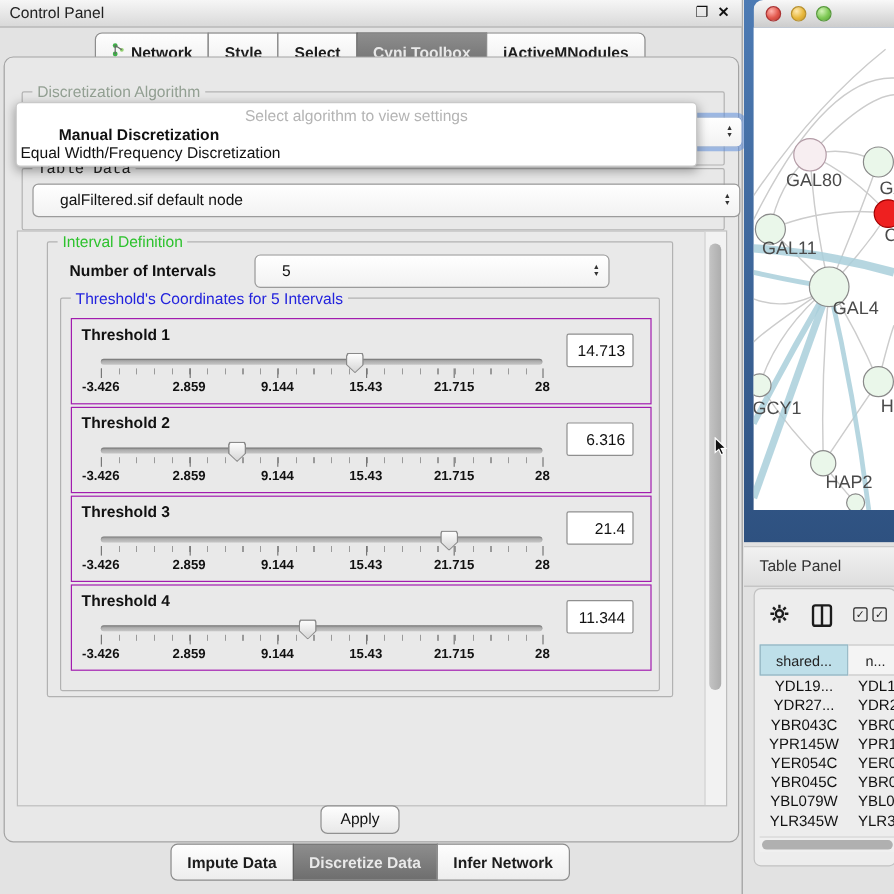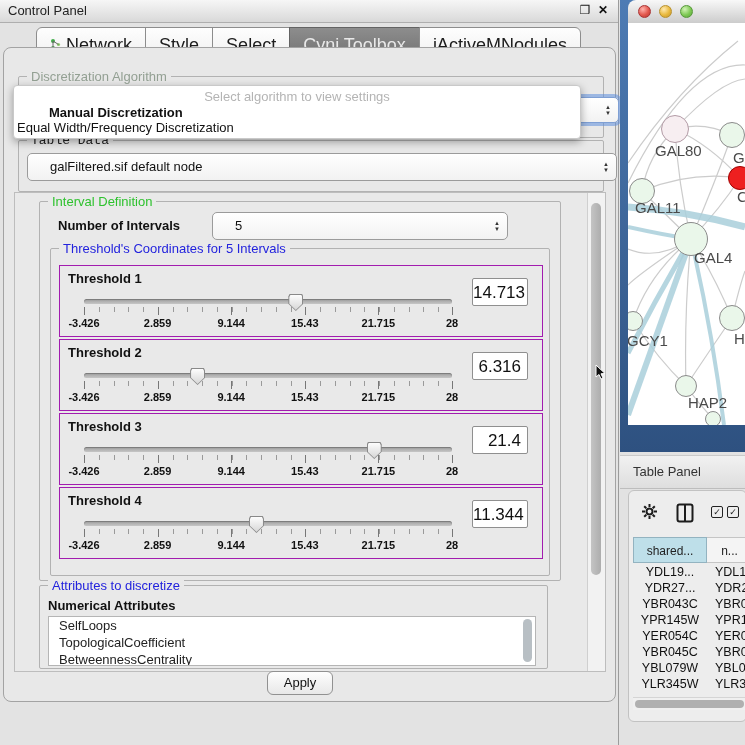--- a/index.html
+++ b/index.html
@@ -10,21 +10,21 @@
   #control-panel{left:0;top:0;width:618px;height:745px;background:#e3e3e3;border-right:1px solid #9c9c9c;}
   #cp-titlebar{left:0;top:0;width:618px;height:22px;background:linear-gradient(#f6f6f6,#d9d9d9);border-bottom:1px solid #aeaeae;}
   #cp-title{left:8px;top:3px;font-size:13px;color:#222;}
   .win-icon{top:3px;width:14px;height:14px;font-size:12px;color:#111;text-align:center;line-height:14px;}
   #float-icon{right:26px;}
   #close-icon{right:8px;font-weight:bold;}
 
   .seg-row{display:flex;justify-content:center;}
   #top-tabbar{left:0;top:27px;width:618px;}
   #bottom-tabbar{left:0;top:703px;width:618px;}
-  .seg{border:1px solid #8d8d8d;background:linear-gradient(#fefefe,#ededed);padding:7px 13px;font-size:18px;font-weight:normal;color:#1c1c1c;margin-left:-1px;white-space:nowrap;display:flex;align-items:center;gap:5px;}
+  .seg{border:1px solid #8d8d8d;background:linear-gradient(#fefefe,#ededed);padding:7px 13px;font-size:13px;font-weight:bold;color:#1c1c1c;margin-left:-1px;white-space:nowrap;display:flex;align-items:center;gap:5px;}
   .seg.first{border-radius:6px 0 0 6px;}
   .seg.last{border-radius:0 6px 6px 0;}
   .seg.selected{background:linear-gradient(#8d8d8d,#6e6e6e);color:#e9e9e9;border-color:#636363;}
 
   #content-panel{left:3px;top:47px;width:611px;height:653px;border:1px solid #a3a3a3;border-radius:8px;background:#e8e8e8;}
 
   .groupbox{border:1px solid #b2b2b2;border-radius:2px;}
   .group-title{position:absolute;top:-8px;left:8px;background:#e8e8e8;padding:0 4px;font-size:13px;}
   .gt-green{color:#2ec22e;}
   .gt-blue{color:#2323dd;}
@@ -64,21 +64,21 @@
   #thr-group{left:10px;top:46px;width:498px;height:326px;}
   .thr-row{left:8px;width:482px;height:70px;border:1px solid #a21caf;background:#e9e9e9;}
   .thr-label{position:absolute;left:8px;top:5px;font-size:13px;font-weight:bold;color:#111;}
   .slider{position:absolute;left:24px;top:28px;width:368px;height:38px;}
   .track{position:absolute;left:0;top:5px;width:368px;height:5px;border-radius:3px;background:linear-gradient(#9d9d9d,#c6c6c6);box-shadow:inset 0 1px 1px rgba(0,0,0,.25);}
   .minor-ticks{position:absolute;left:0;top:13px;width:369px;height:5px;background:repeating-linear-gradient(to right,#9a9a9a 0,#9a9a9a 1px,transparent 1px,transparent 4%);}
   .mtick{position:absolute;top:13px;width:1px;height:8px;background:#777;}
   .tlab{position:absolute;top:23px;transform:translateX(-50%);font-size:11px;font-weight:bold;color:#111;white-space:nowrap;}
   .thumb{position:absolute;top:0;width:15px;height:17px;transform:translateX(-8px);background:#898989;clip-path:polygon(8% 0,92% 0,100% 14%,100% 58%,50% 100%,0 58%,0 14%);}
   .thumb:after{content:"";position:absolute;left:1px;top:1px;right:1px;bottom:1px;background:linear-gradient(#fdfdfd,#d6d6d6);clip-path:polygon(8% 0,92% 0,100% 14%,100% 58%,50% 100%,0 58%,0 14%);}
-  .value-box{position:absolute;left:412px;top:12px;width:56px;height:28px;background:#fff;border:1px solid #8f8f8f;border-radius:2px;font-size:17px;color:#111;text-align:right;line-height:28px;padding-right:6px;box-sizing:border-box;}
+  .value-box{position:absolute;left:412px;top:12px;width:56px;height:28px;background:#fff;border:1px solid #8f8f8f;border-radius:2px;font-size:13px;color:#111;text-align:right;line-height:28px;padding-right:6px;box-sizing:border-box;}
 
   #attr-group{left:24px;top:392px;width:507px;height:82px;}
   #attr-subtitle{left:8px;top:12px;font-size:13px;font-weight:bold;color:#111;}
   #attr-list{left:8px;top:30px;width:486px;height:48px;background:#fff;border:1px solid #b5b5b5;overflow:hidden;}
   .attr-item{font-size:13px;color:#222;line-height:17px;padding-left:10px;white-space:nowrap;}
   #attr-vthumb{left:474px;top:2px;width:9px;height:43px;background:#b8bfc4;border-radius:5px;}
 
   #apply-btn{left:263px;top:623px;width:64px;height:22px;background:linear-gradient(#fefefe,#e8e8e8);border:1px solid #919191;border-radius:6px;font-size:13px;color:#111;text-align:center;line-height:21px;}
 
   
@@ -276,39 +276,40 @@
               <span class="tlab" style="left:60%">15.43</span>
               <span class="tlab" style="left:80%">21.715</span>
               <span class="tlab" style="left:100%">28</span>
               <div class="thumb" style="left:47%"></div>
             </div>
             <div class="value-box">11.344</div>
           </div>
         </div>
       </div>
 
-      <div id="attr-group" class="abs groupbox">
-        <span class="group-title2 gt-blue">Attributes to discretize</span>
-        <span id="attr-subtitle" class="abs">Numerical Attributes</span>
-        <div id="attr-list" class="abs">
-          <div class="attr-item">SelfLoops</div>
-          <div class="attr-item">TopologicalCoefficient</div>
-          <div class="attr-item">BetweennessCentrality</div>
-          <div id="attr-vthumb" class="abs"></div>
-        </div>
-      </div>
 
       <div id="sp-vtrack" class="abs vtrack">
         <div id="sp-vthumb" class="abs vthumb"></div>
       </div>
     </div>
 
     <div id="apply-btn" class="abs">Apply</div>
   </div>
 
+  <div id="bottom-tabbar" class="abs seg-row">
+    <div class="seg first">
+        <span>Impute Data</span>
+      </div>
+    <div class="seg selected">
+        <span>Discretize Data</span>
+      </div>
+    <div class="seg last">
+        <span>Infer Network</span>
+      </div>
+  </div>
 </div>
 
 <div id="network-window" class="abs">
   <div id="nw-titlebar" class="abs">
     <span id="tl-red" class="tl"></span>
     <span id="tl-yellow" class="tl"></span>
     <span id="tl-green" class="tl"></span>
   </div>
   <div id="net-canvas" class="abs">
     <svg width="117" height="402" viewBox="0 0 117 402" style="position:absolute;left:0;top:0;">

